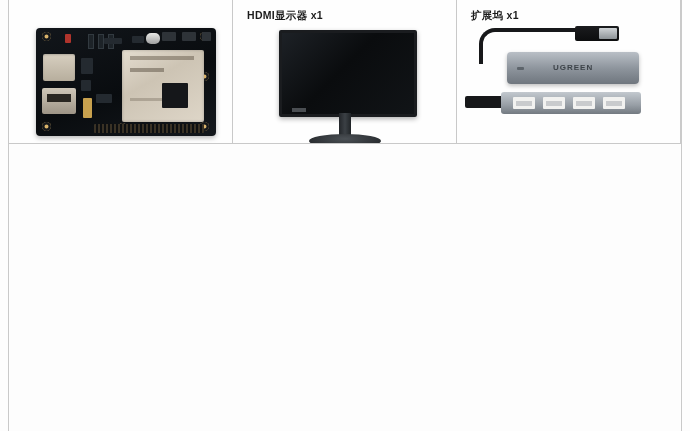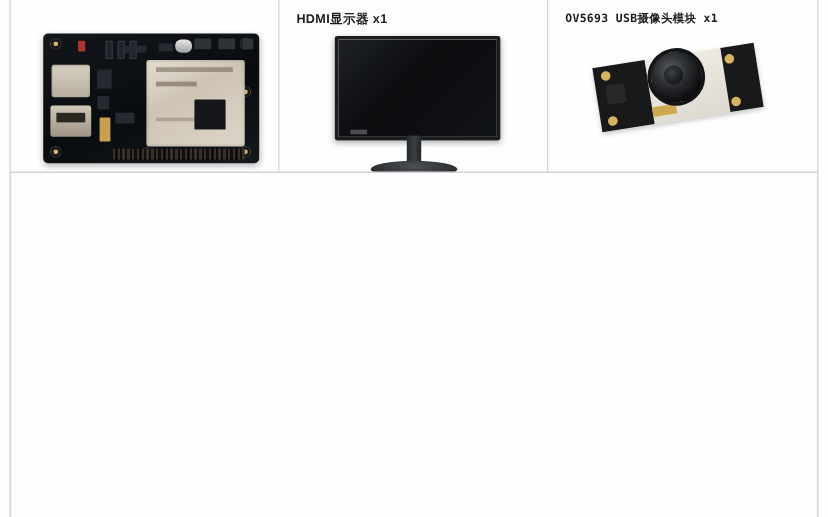--- a/index.html
+++ b/index.html
@@ -320,37 +320,37 @@
         <div class="mon-screen">
             <div class="mon-brand"></div>
           </div>
         <div class="mon-neck"></div>
         <div class="mon-base"></div>
       </div>
     </div>
 
 
 
-
-    <div class="cell c3 r2">
-      <div class="cap mono">OV5693 USB摄像头模块 x1</div>
+    <div class="cell c2 r2">
+      <div class="cap">扩展坞 x1</div>
       <div class="art">
-        <div class="cam-pcb">
-          <div class="cam-blk">
-              <div class="cam-mic"></div>
-            </div>
-          <div class="cam-blk2"></div>
-          <div class="cam-gold"></div>
-          <div class="cam-pad p1"></div>
-            <div class="cam-pad p2"></div>
-          <div class="cam-pad p3"></div>
-            <div class="cam-pad p4"></div>
-          <div class="cam-pad p5"></div>
-          <div class="cam-lens"></div>
+        <div class="hub-cable"></div>
+        <div class="hub-usb"></div>
+        <div class="hub">
+          <div class="hub-led"></div>
+          <div class="hub-logo">UGREEN</div>
+        </div>
+        <div class="hub2-c"></div>
+        <div class="hub2">
+          <div class="pslot a"></div>
+            <div class="pslot b"></div>
+          <div class="pslot c"></div>
+            <div class="pslot d"></div>
         </div>
       </div>
     </div>
 
 
 
 
+
   </div>
 </div>
 
 </body></html>

